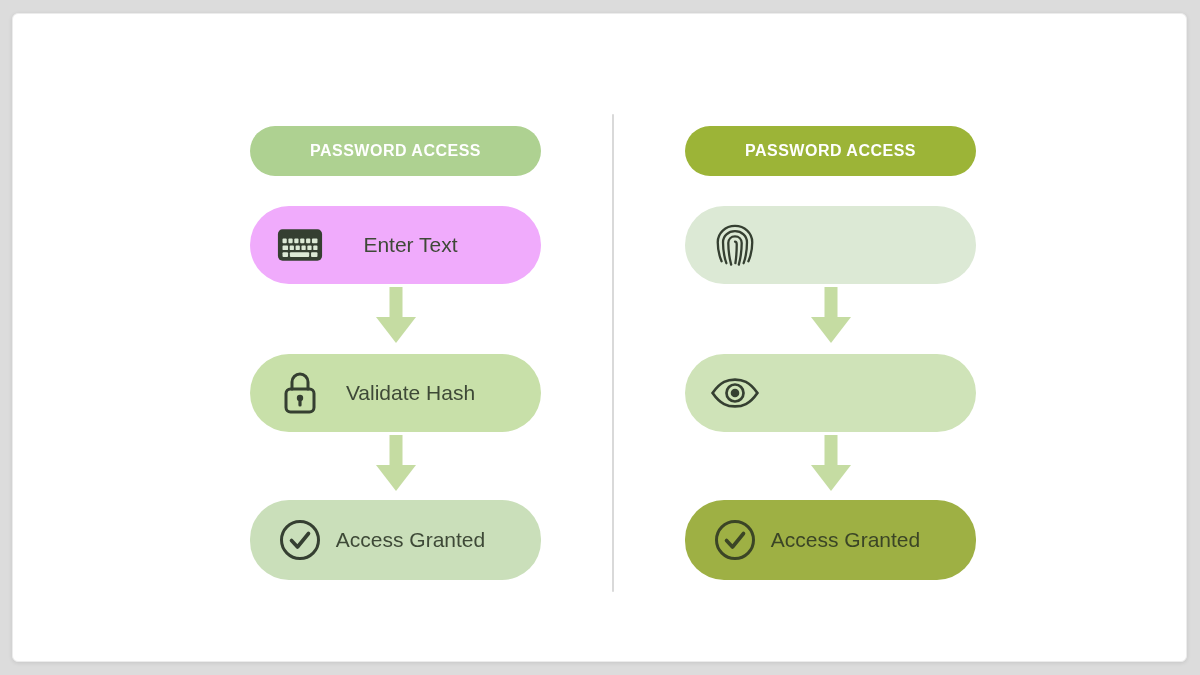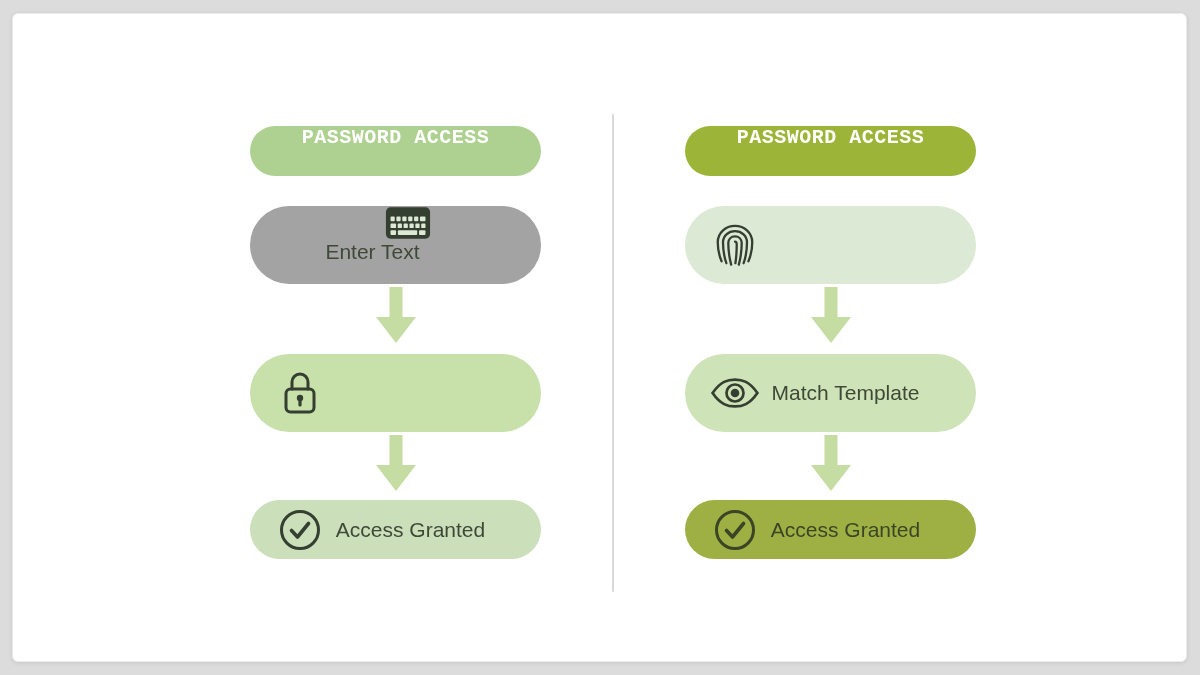--- a/index.html
+++ b/index.html
@@ -19,31 +19,31 @@
   .divider{
     position:absolute;left:599px;top:100px;width:2px;height:478px;
     background:#d9d9d9;border-radius:1px;
   }
   .column{position:absolute;top:112px;width:291px;}
   .column.left{left:237px;}
   .column.right{left:672px;}
   .header-pill{
     position:absolute;top:0;left:0;width:100%;height:50px;
     border-radius:25px;
-    display:flex;align-items:flex-start;justify-content:center;
-    color:#ffffff;font-size:20px;font-weight:700;letter-spacing:0.5px;font-family:Liberation Mono, monospace;
+    display:flex;align-items:center;justify-content:center;
+    color:#ffffff;font-size:16px;font-weight:700;letter-spacing:0.5px;
   }
   .step-pill{
     position:absolute;left:0;width:100%;height:78px;
     border-radius:39px;
     display:flex;align-items:center;
   }
   .step-1{top:80px;}
   .step-2{top:228px;}
-  .step-3{top:374px;height:59px;}
+  .step-3{top:374px;height:80px;}
   .icon-wrap{
     width:52px;margin-left:24px;flex:0 0 auto;
     display:flex;align-items:center;justify-content:center;
   }
   .step-label{
     flex:1;text-align:center;margin-right:46px;
     font-size:21px;color:#3e4937;
   }
   .dark-label{color:#3b4526;}
   .arrow{
@@ -63,21 +63,21 @@
 <div class="stage">
   <div class="card">
 
     <div class="divider"></div>
 
     <div class="column left">
       <div class="header-pill p-header" style="background: rgb(174, 209, 145); color: rgb(255, 255, 255);">
         <span>PASSWORD ACCESS</span>
       </div>
 
-      <div class="step-pill step-1" style="background: #a3a3a3; flex-direction: column;">
+      <div class="step-pill step-1" style="background: #f0abfc;">
         <span class="icon-wrap">
           <svg width="46" height="34" viewBox="0 0 50 36">
             <rect x="1" y="1" width="48" height="34" rx="5" fill="#353f31"></rect>
             <g fill="#dce9d5">
               <rect x="6" y="11" width="4.6" height="5" rx="1"></rect>
               <rect x="12.4" y="11" width="4.6" height="5" rx="1"></rect>
               <rect x="18.8" y="11" width="4.6" height="5" rx="1"></rect>
               <rect x="25.2" y="11" width="4.6" height="5" rx="1"></rect>
               <rect x="31.6" y="11" width="4.6" height="5" rx="1"></rect>
               <rect x="38" y="11" width="6" height="5" rx="1"></rect>
@@ -105,20 +105,21 @@
 
       <div class="step-pill step-2" style="background: rgb(200, 224, 169);">
         <span class="icon-wrap">
           <svg width="38" height="46" viewBox="0 0 38 46" fill="none" stroke="#353f31" stroke-width="3">
             <path d="M11 19 v-7 a8 8 0 0 1 16 0 v7" stroke-linecap="round"></path>
             <rect x="5" y="19" width="28" height="23" rx="4.5"></rect>
             <circle cx="19" cy="28" r="3.2" fill="#353f31" stroke="none"></circle>
             <rect x="17.4" y="29" width="3.2" height="7.5" rx="1.5" fill="#353f31" stroke="none"></rect>
           </svg>
         </span>
+        <span class="step-label">Validate Hash</span>
       </div>
 
       <div class="arrow arrow-2">
         <svg width="44" height="58" viewBox="0 0 44 58">
           <rect x="15.5" y="0" width="13" height="32"></rect>
           <polygon points="2,30 42,30 22,56"></polygon>
         </svg>
       </div>
 
       <div class="step-pill step-3" style="background: rgb(202, 223, 186);">
@@ -156,21 +157,20 @@
       </div>
 
       <div class="step-pill step-2" style="background: rgb(207, 227, 184);">
         <span class="icon-wrap">
           <svg width="54" height="36" viewBox="0 0 58 38" fill="none" stroke="#353f31" stroke-width="3">
             <path d="M4 19 C13 6 21 4 29 4 C37 4 45 6 54 19 C45 32 37 34 29 34 C21 34 13 32 4 19 Z" stroke-linejoin="miter"></path>
             <circle cx="29" cy="19" r="9.5"></circle>
             <circle cx="29" cy="19" r="4.8" fill="#353f31" stroke="none"></circle>
           </svg>
         </span>
-        <span class="step-label">Match Template</span>
       </div>
 
       <div class="arrow arrow-2">
         <svg width="44" height="58" viewBox="0 0 44 58">
           <rect x="15.5" y="0" width="13" height="32"></rect>
           <polygon points="2,30 42,30 22,56"></polygon>
         </svg>
       </div>
 
       <div class="step-pill step-3" style="background: rgb(158, 176, 68);">

